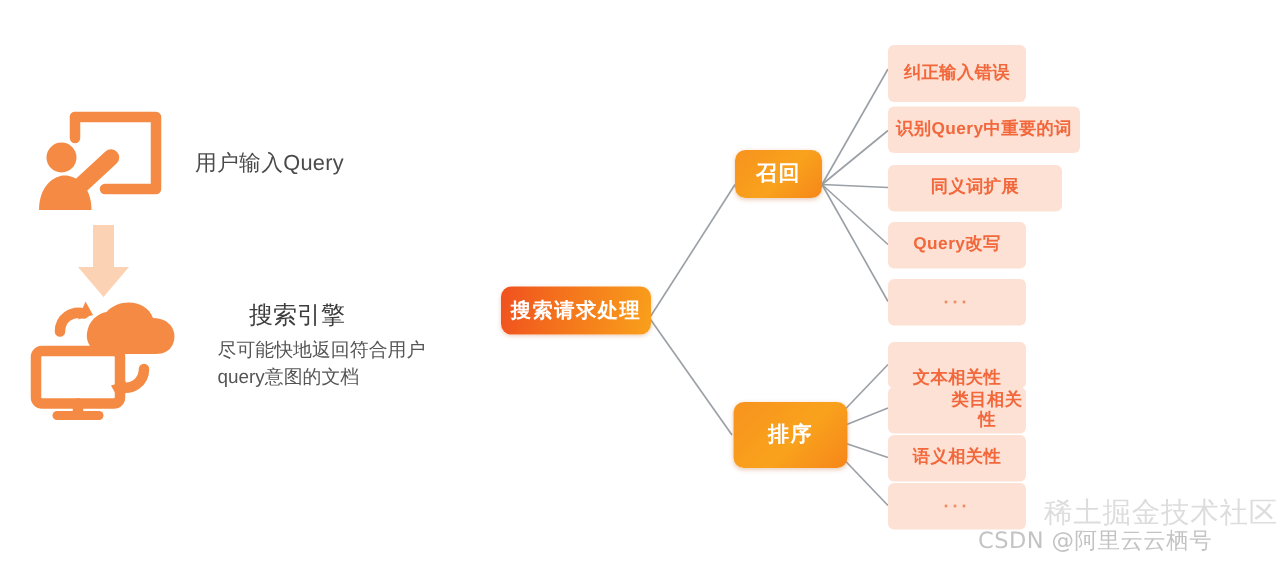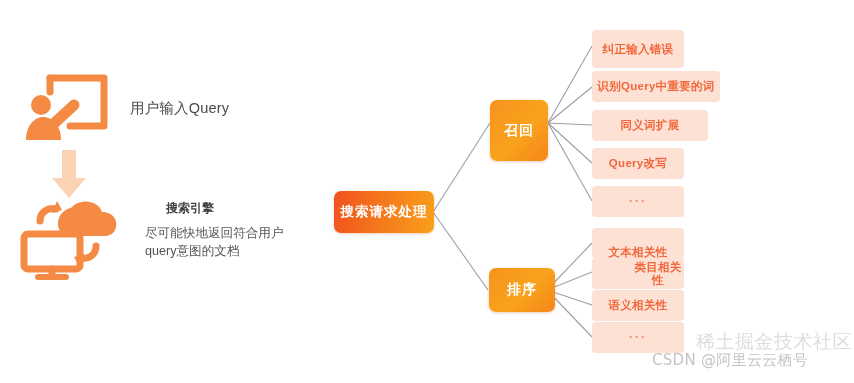--- a/index.html
+++ b/index.html
@@ -40,23 +40,23 @@
     position: absolute;
     left: 130px; top: 99px;
     font-size: 14.5px;
     color: #4a4a4a;
     letter-spacing: .2px;
     white-space: nowrap;
   }
   .label-engine-title {
     position: absolute;
     left: 166px; top: 200px;
-    font-size: 12px;
+    font-size: 16px;
     color: #3d3d3d;
-    font-weight: 700;
+    font-weight: 400;
     white-space: nowrap;
   }
   .label-engine-desc {
     position: absolute;
     left: 145px; top: 224px;
     width: 150px;
     font-size: 12.6px;
     line-height: 1.45;
     color: #555555;
   }
@@ -192,29 +192,29 @@
       <path d="M228 123 L272 163"></path>
       <path d="M228 123 L272 201"></path>
 
       <path d="M227 290 L272 243"></path>
       <path d="M227 290 L272 272"></path>
       <path d="M227 290 L272 305"></path>
       <path d="M227 290 L272 337"></path>
     </g>
   </svg>
 
-  <div class="node node-root" style="left:14px; top:191px; width:100px; height:42px;">
+  <div class="node node-root" style="left:14px; top:191px; width:100px; height:32px;">
     <span>搜索请求处理</span>
   </div>
 
-  <div class="node node-branch" style="left:170px; top:100px; width:58px; height:61px;">
+  <div class="node node-branch" style="left:170px; top:100px; width:58px; height:32px;">
     <span>召回</span>
   </div>
 
-  <div class="node node-branch" style="left:169px; top:268px; width:66px; height:44px;">
+  <div class="node node-branch" style="left:169px; top:268px; width:76px; height:44px;">
     <span>排序</span>
   </div>
 
   <div class="node node-leaf" style="left:272px; top:30px; width:92px; height:38px;">
     <span>纠正输入错误</span>
   </div>
   <div class="node node-leaf" style="left:272px; top:71px; width:128px; height:31px;">
     <span>识别Query中重要的词</span>
   </div>
   <div class="node node-leaf" style="left:272px; top:110px; width:116px; height:31px;">

